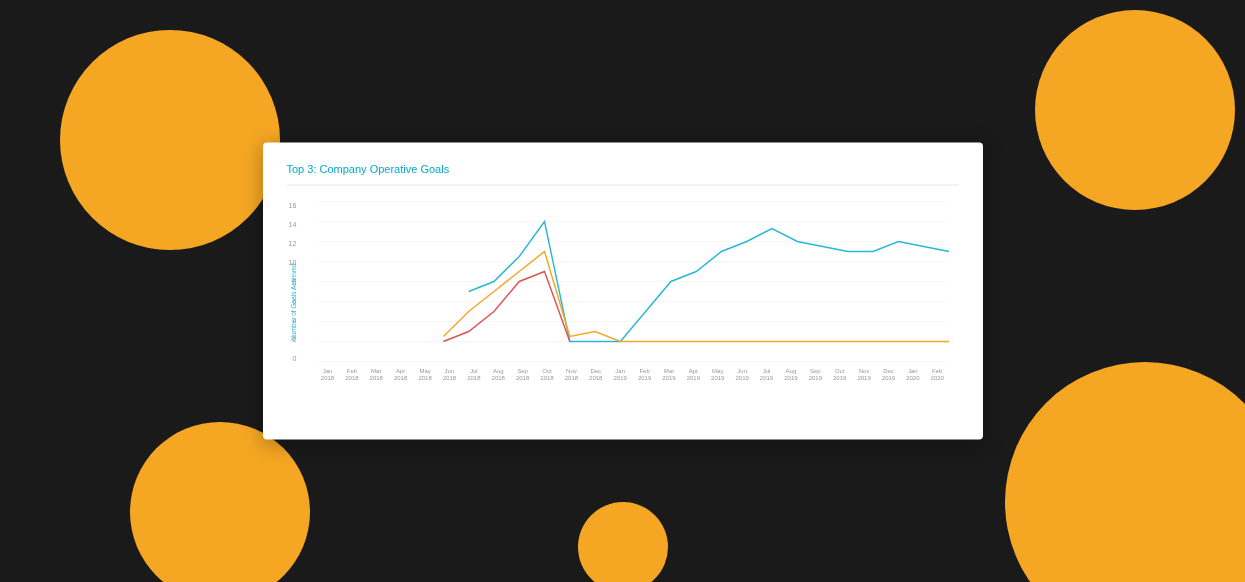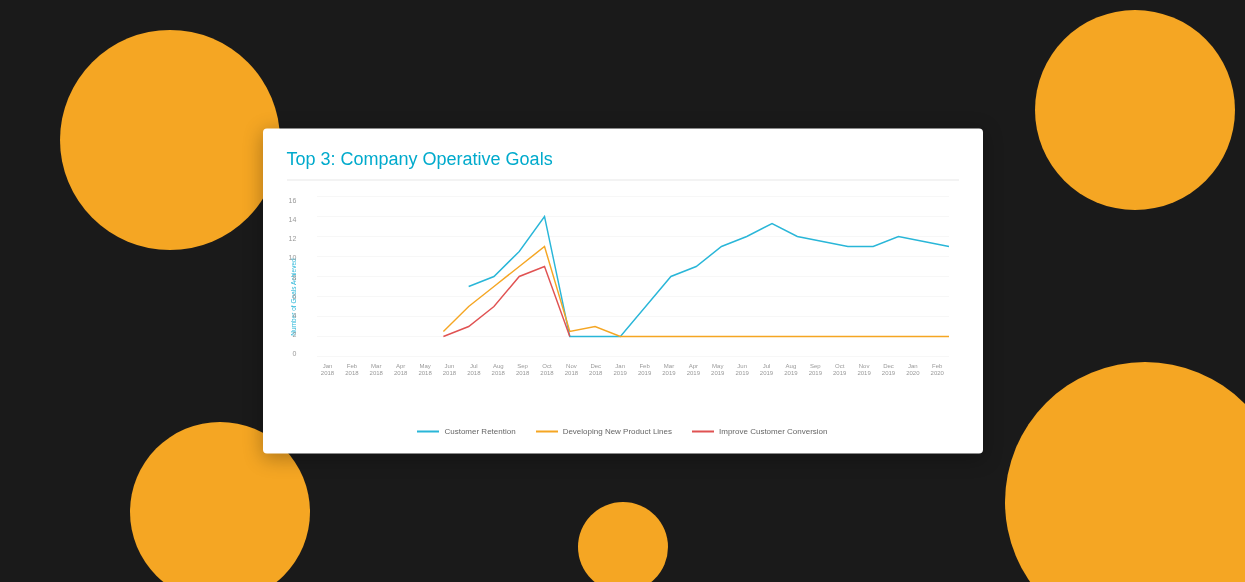--- a/index.html
+++ b/index.html
@@ -61,21 +61,21 @@
       left: 50%;
       transform: translate(-50%, -50%);
       width: 720px;
       background: #ffffff;
       border-radius: 4px;
       box-shadow: 0 4px 20px rgba(0,0,0,0.3);
       padding: 20px 24px 18px 24px;
     }
 
     .card-title {
-      font-size: 18px;
+      font-size: 11px;
       color: #00aacc;
       font-weight: 400;
       margin-bottom: 16px;
       border-bottom: 1px solid #e8e8e8;
       padding-bottom: 10px;
     }
 
     .chart-area {
       position: relative;
       width: 100%;
@@ -277,27 +277,13 @@
         <span class="x-label">Sep<br>2019</span>
         <span class="x-label">Oct<br>2019</span>
         <span class="x-label">Nov<br>2019</span>
         <span class="x-label">Dec<br>2019</span>
         <span class="x-label">Jan<br>2020</span>
         <span class="x-label">Feb<br>2020</span>
       </div>
     </div>
   </div>
 
-  <div class="legend">
-    <div class="legend-item">
-      <div class="legend-line" style="background:#29b6d8;"></div>
-      <span>Customer Retention</span>
-    </div>
-    <div class="legend-item">
-      <div class="legend-line" style="background:#f5a623;"></div>
-      <span>Developing New Product Lines</span>
-    </div>
-    <div class="legend-item">
-      <div class="legend-line" style="background:#e05252;"></div>
-      <span>Improve Customer Conversion</span>
-    </div>
-  </div>
 </div>
 
 </body></html>

